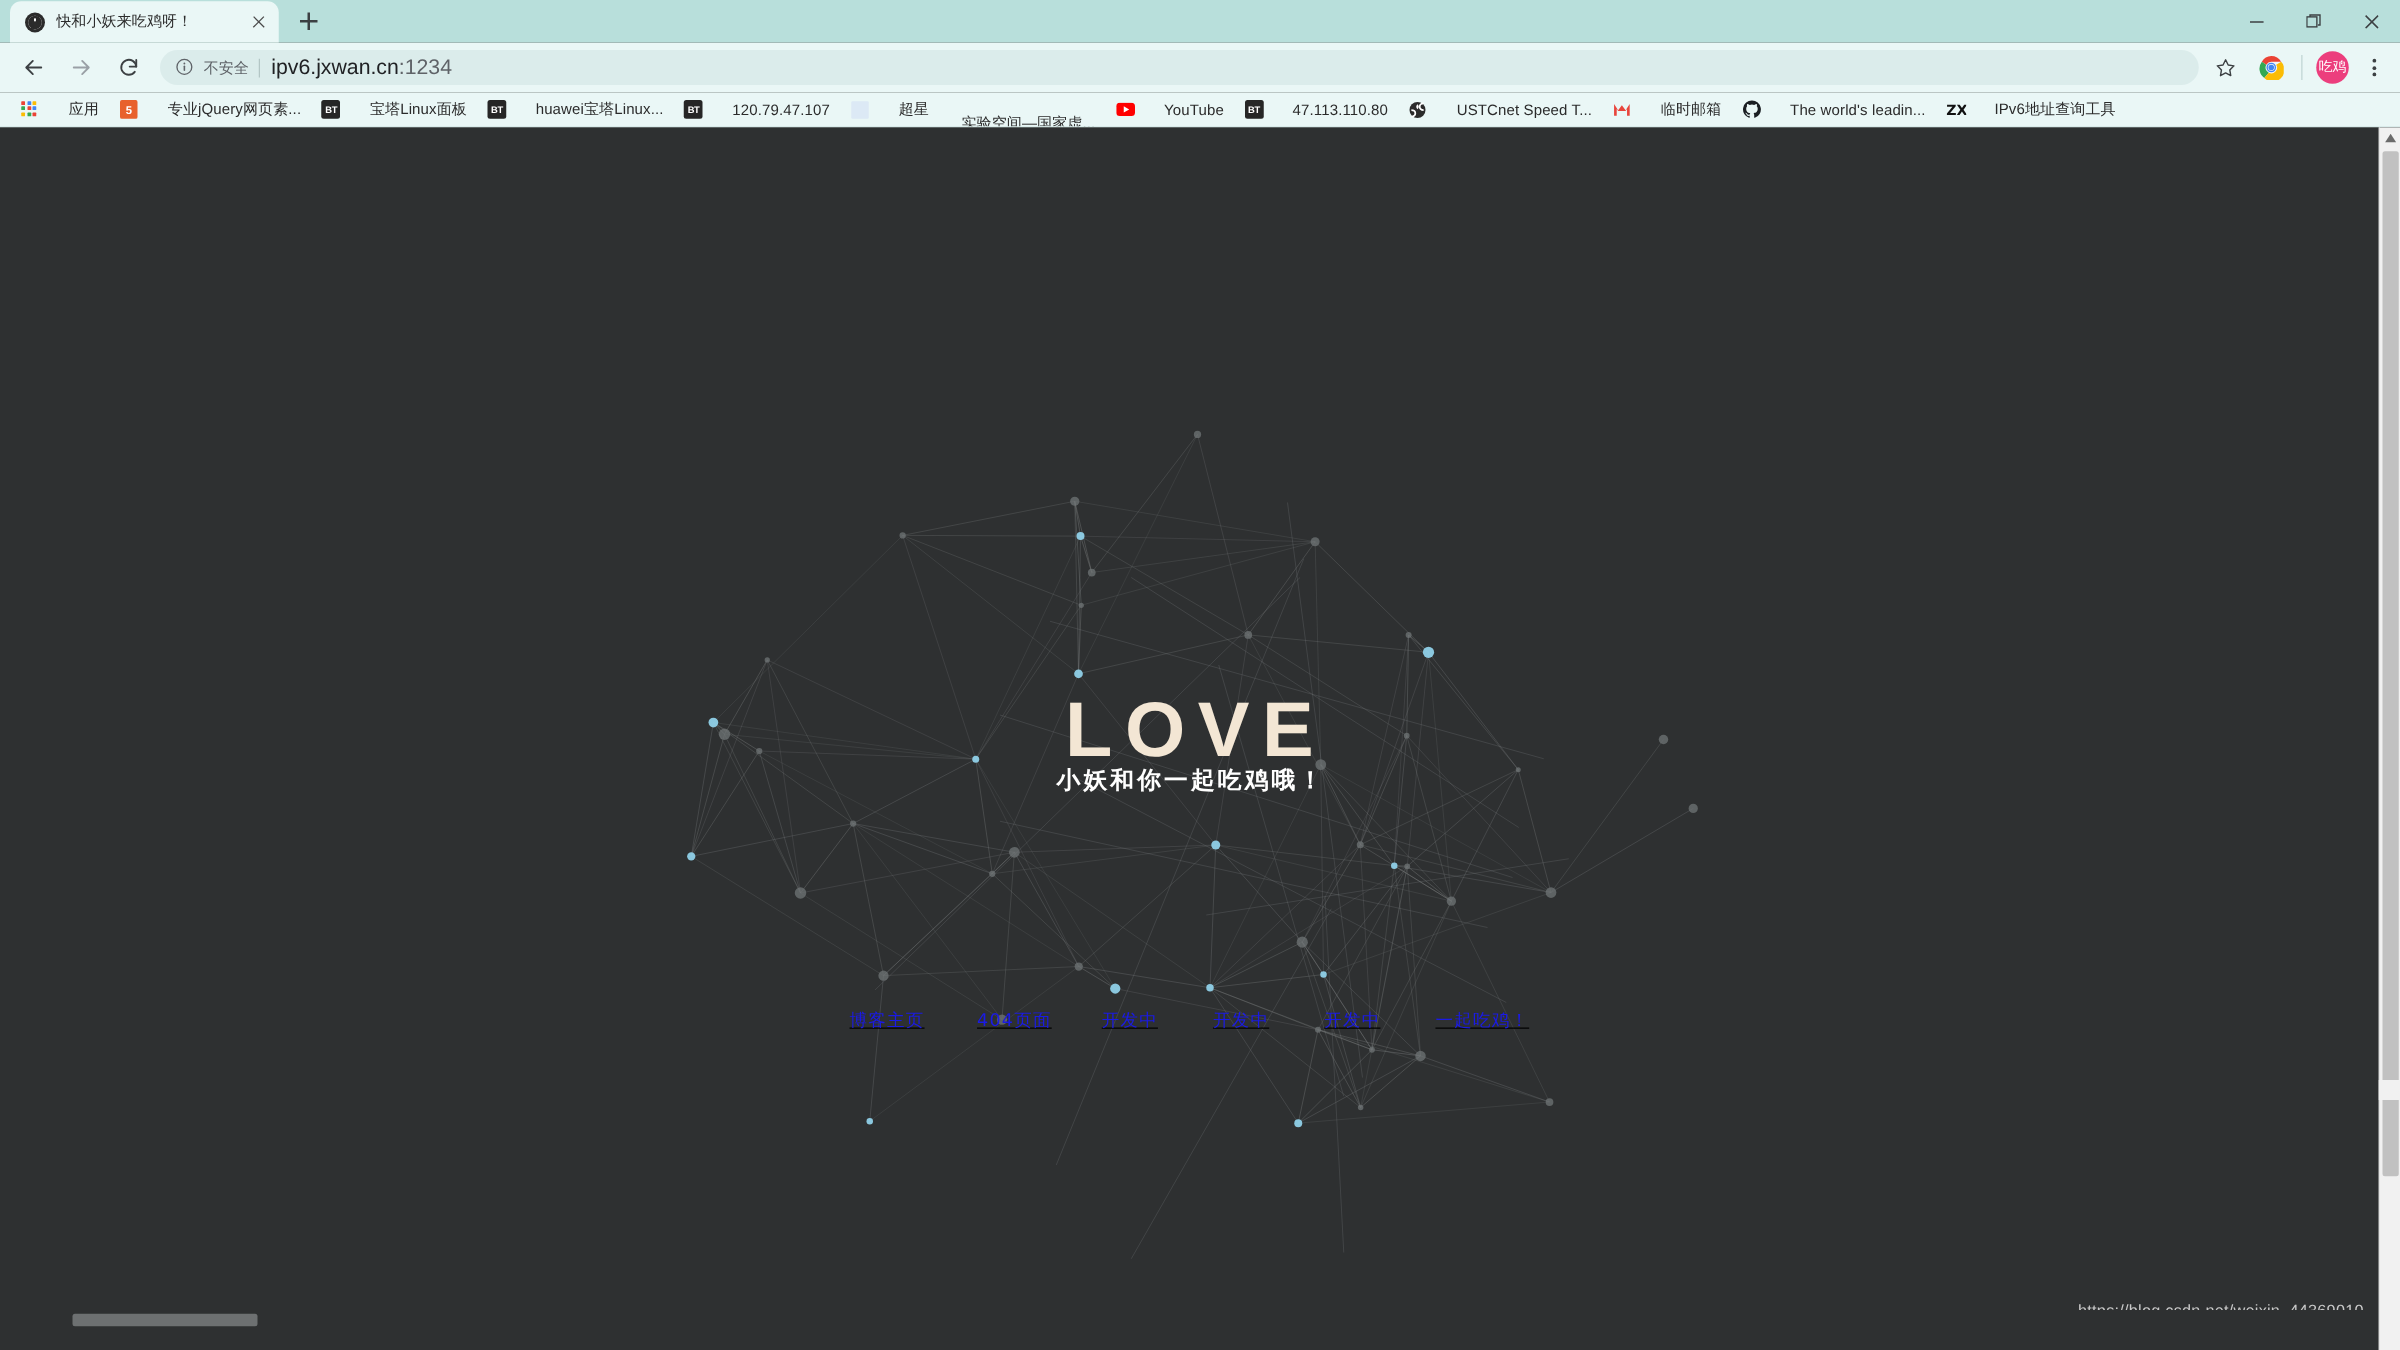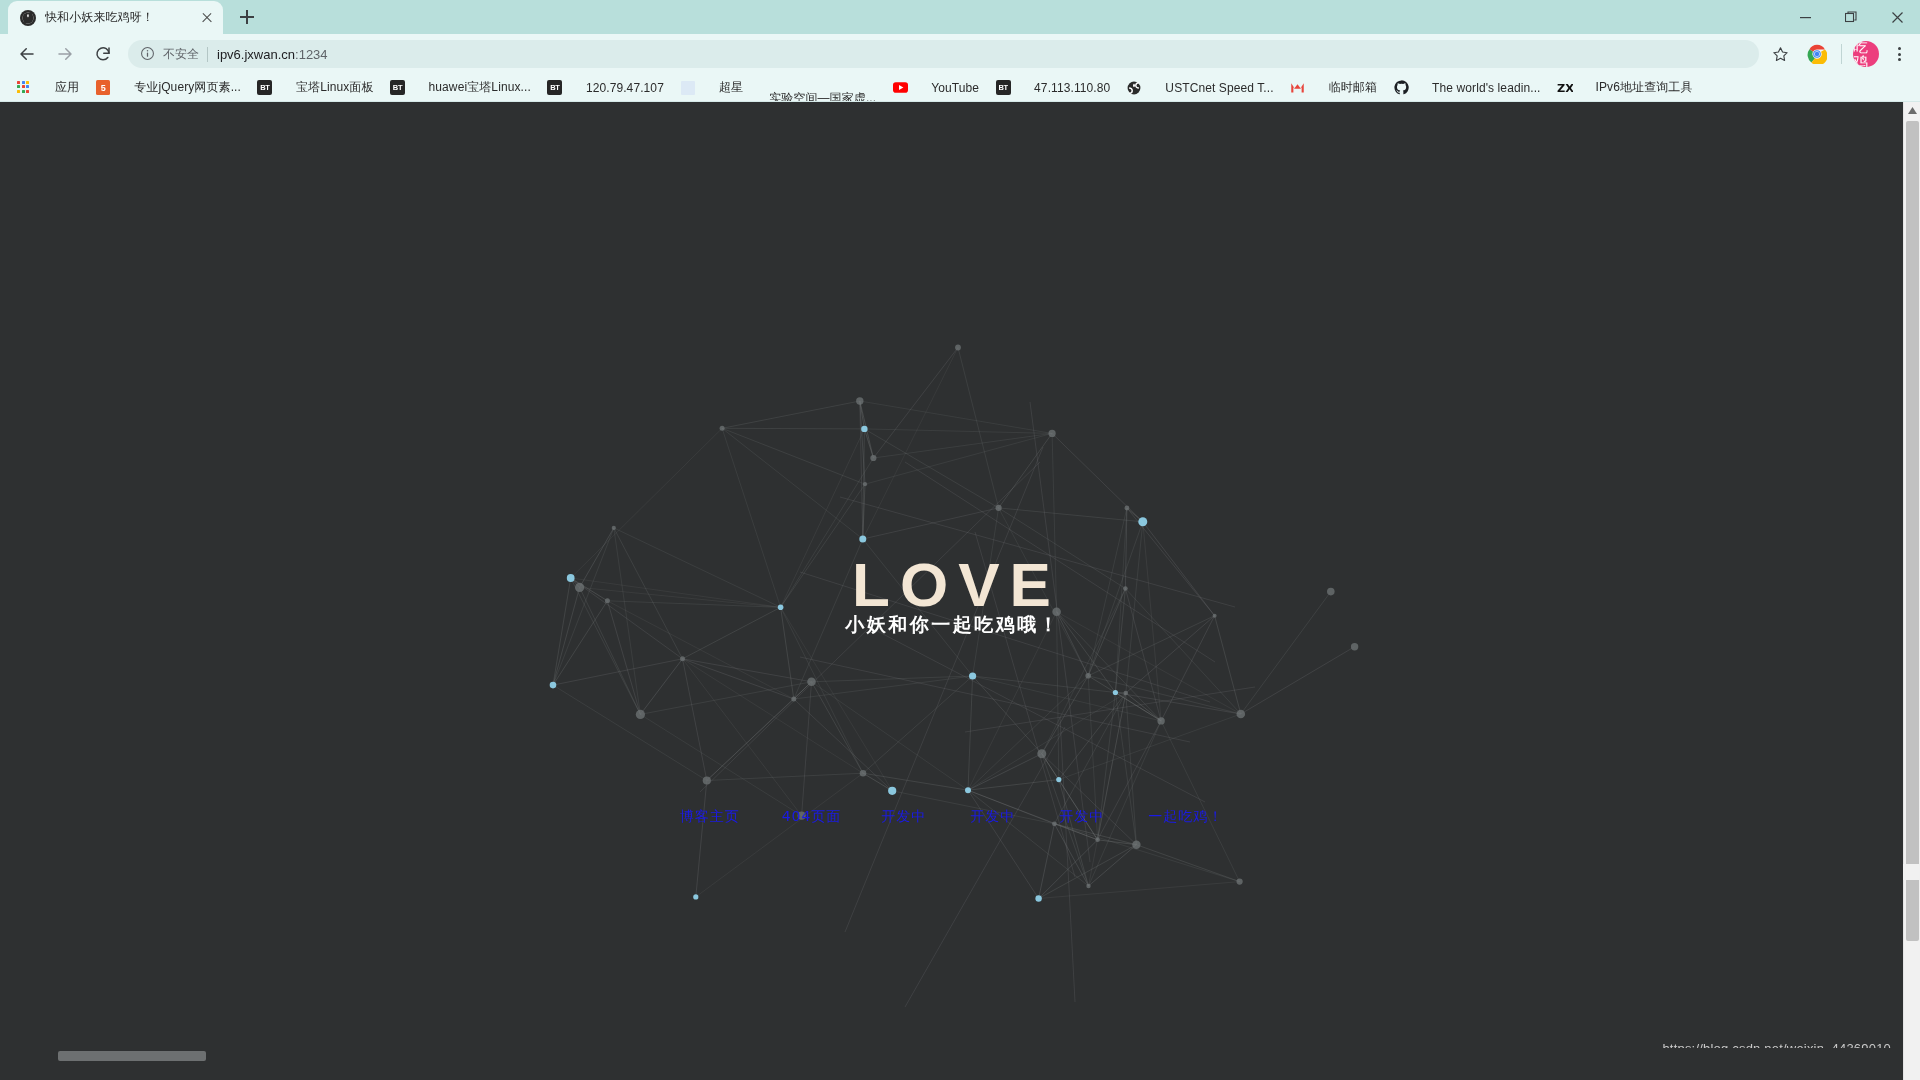--- a/index.html
+++ b/index.html
@@ -85,32 +85,32 @@
   .info-icon {
     width: 16px; height: 16px; flex: 0 0 16px; margin-right: 7px;
   }
   .insecure-label {
     font-size: 12px; color: #5f6368; white-space: nowrap;
     margin-right: 8px;
   }
   .omni-sep {
     width: 1px; height: 15px; background: #b3c6c5; margin-right: 9px;
   }
-  .omni-url { font-size: 13px; color: #202124; white-space: nowrap; }
+  .omni-url { font-size: 17px; color: #202124; white-space: nowrap; }
   .omni-url .dim { color: #5f6368; }
   .star-btn { width: 26px; height: 26px; margin-right: 6px; flex:0 0 26px;
     display:flex; align-items:center; justify-content:center; cursor:pointer; }
   .chrome-logo-btn { width: 26px; height: 26px; margin: 0 5px; flex:0 0 26px;
     display:flex; align-items:center; justify-content:center; cursor:pointer;}
   .tb-sep { width:1px; height:20px; background:#c0d5d4; margin:0 6px; }
   .avatar {
     width: 26px; height: 26px; border-radius: 50%; background: #ec3e7d;
     flex: 0 0 26px; margin: 0 5px; cursor: pointer;
     display: flex; align-items: center; justify-content: center;
-    color: #fff; font-size: 15px; overflow: hidden; line-height: 1;
+    color: #fff; font-size: 11px; overflow: hidden; line-height: 1;
   }
   .kebab {
     width: 26px; height: 26px; flex: 0 0 26px; margin-left: 2px;
     display: flex; flex-direction: column; align-items: center;
     justify-content: center; gap: 2.6px; cursor: pointer;
   }
   .kebab i { width: 3px; height: 3px; border-radius: 50%; background: #3c4043; display:block; }
 
   
   .bookmarks-bar {
@@ -171,20 +171,21 @@
     position: absolute; left: 0; right: 0; top: 513px;
     text-align: center; pointer-events: auto;
     font-size: 19px; font-weight: bold; color: #ffffff;
     letter-spacing: 2.5px; line-height: 1; text-indent: 2.5px;
     font-family: "DejaVu Serif", serif;
   }
   .hero-nav {
     position: absolute; left: 0; right: 0; top: 706px;
     display: flex; justify-content: center; align-items: center;
     pointer-events: auto;
+    text-decoration: underline;
   }
   .hero-nav a {
     color: #1a1ae6; font-size: 14px; text-decoration: none;
     letter-spacing: 1px; white-space: nowrap; display: inline-block;
     font-family: "DejaVu Sans", sans-serif;
   }
   .nav-gap-1 { width: 42px; } .nav-gap-2 { width: 40px; }
   .nav-gap-3 { width: 44px; } .nav-gap-4 { width: 44px; }
   .nav-gap-5 { width: 44px; }
 

